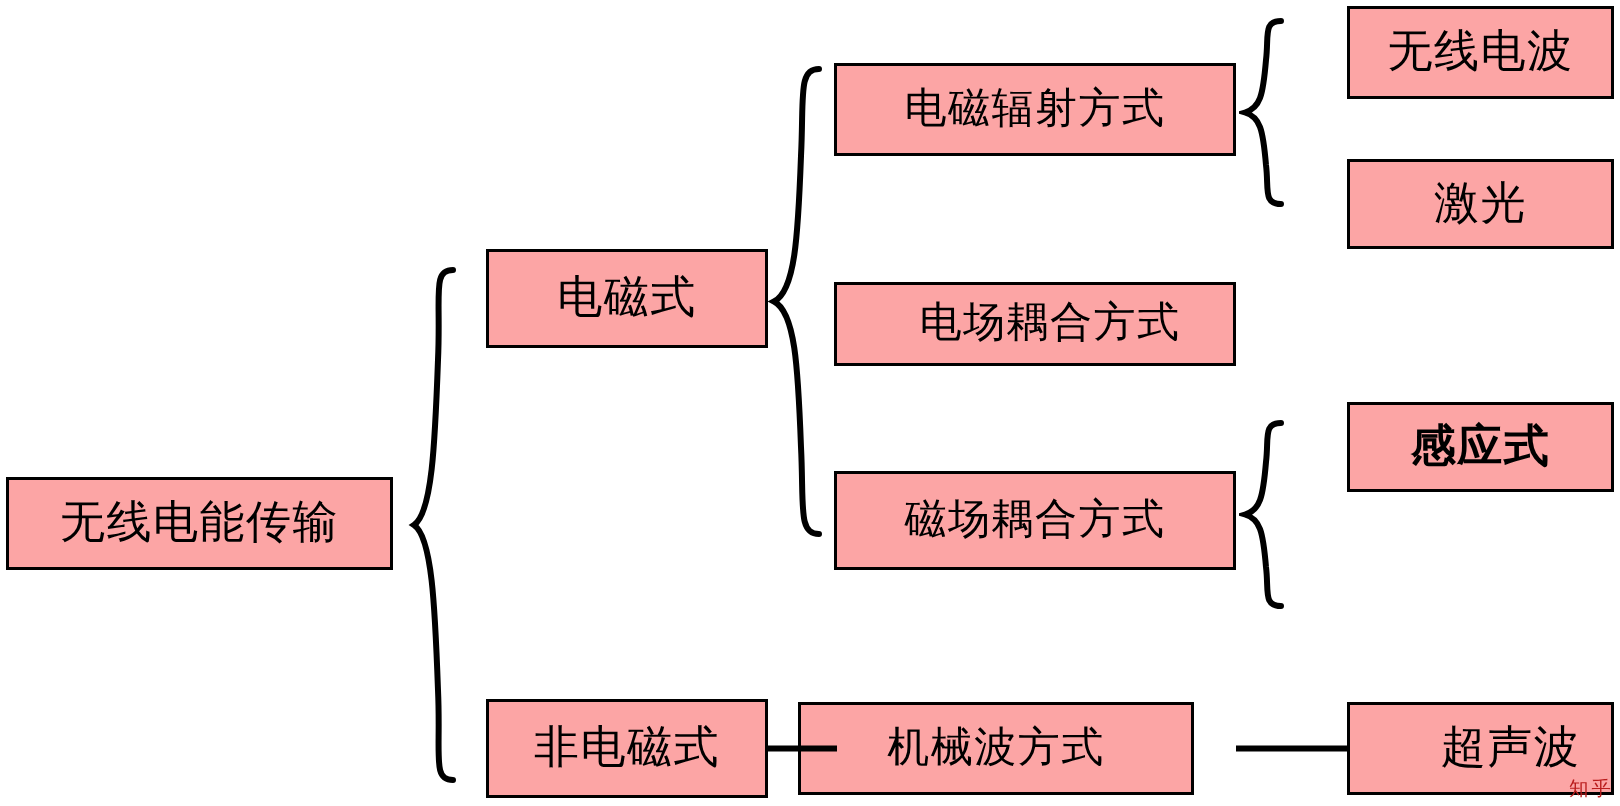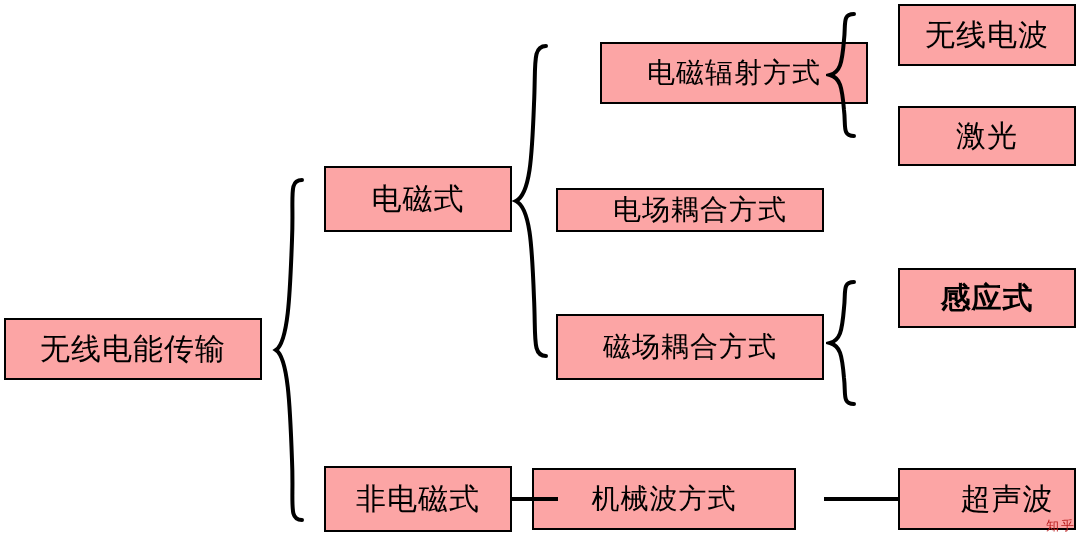--- a/index.html
+++ b/index.html
@@ -80,25 +80,25 @@
   <div class="node" style="left:324px; top:466px; width:188px; height:66px; font-size:30px;">
     <span>非电磁式</span>
   </div>
 
   <div class="brace" style="left:512px; top:42px; width:38px; height:318px;">
     <svg width="38" height="318" viewBox="0 0 38 318" aria-hidden="true">
       <path d="M34 4 C20 4, 24 22, 22 62 C20 116, 18 152, 4 159 C18 166, 20 202, 22 256 C24 296, 20 314, 34 314" fill="none" stroke="#000" stroke-width="4" stroke-linecap="round"></path>
     </svg>
   </div>
 
-  <div class="node" style="left:556px; top:42px; width:268px; height:62px; font-size:28px;margin-left:44px;">
+  <div class="node" style="left:556px; top:42px; width:268px; height:62px; font-size:28px;">
     <span>电磁辐射方式</span>
   </div>
 
-  <div class="node" style="left:556px; top:188px; width:268px; height:44px; font-size:28px;padding-left:20px;">
+  <div class="node" style="left:556px; top:188px; width:268px; height:56px; font-size:28px;padding-left:20px;">
     <span>电场耦合方式</span>
   </div>
 
   <div class="node" style="left:556px; top:314px; width:268px; height:66px; font-size:28px;">
     <span>磁场耦合方式</span>
   </div>
 
   <div class="node" style="left:532px; top:468px; width:264px; height:62px; font-size:28px;">
     <span>机械波方式</span>
   </div>

